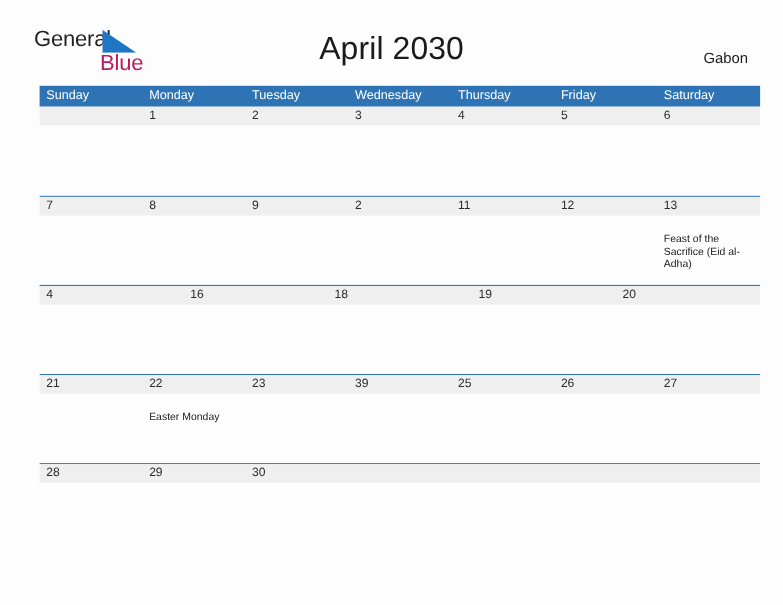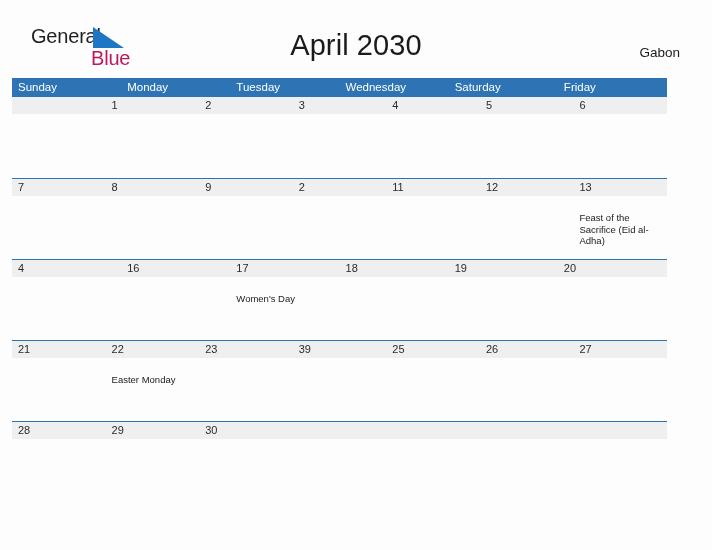--- a/index.html
+++ b/index.html
@@ -79,21 +79,21 @@
     position: absolute;
     right: 32px;
     top: 45px;
     font-size: 13.5px;
     color: #1a1a1a;
   }
 
   
   .calendar {
     position: absolute;
-    left: 12px;
+    left: 36px;
     top: 78px;
     width: 655px;
   }
 
   .weekday-header {
     display: flex;
     background: #2e74b5;
     height: 19px;
   }
   .weekday-cell {
@@ -181,22 +181,23 @@
   <div class="country-label">Gabon</div>
 </div>
 
 <div class="calendar">
 
   <div class="weekday-header">
     <div class="weekday-cell">Sunday</div>
     <div class="weekday-cell">Monday</div>
     <div class="weekday-cell">Tuesday</div>
     <div class="weekday-cell">Wednesday</div>
+    <div class="weekday-cell">Thursday</div>
+    <div class="weekday-cell">Friday</div>
     <div class="weekday-cell">Saturday</div>
-    <div class="weekday-cell">Friday</div>
   </div>
 
   <div id="weeks-container">
       <div class="week-row">
         <div class="daynum-band"></div>
         <div class="week-cells">
           <div class="day-cell empty">
             <div class="day-number"></div>
           </div>
           <div class="day-cell">
@@ -251,26 +252,20 @@
       <div class="week-row">
         <div class="daynum-band"></div>
         <div class="week-cells">
           <div class="day-cell">
             <div class="day-number">4</div>
           </div>
           <div class="day-cell">
             <div class="day-number">16</div>
           </div>
           <div class="day-cell">
-            <div class="day-number">17</div>
-            <div class="day-events">
-              <div class="event">Women's Day</div>
-            </div>
-          </div>
-          <div class="day-cell">
             <div class="day-number">18</div>
           </div>
           <div class="day-cell">
             <div class="day-number">19</div>
           </div>
           <div class="day-cell">
             <div class="day-number">20</div>
           </div>
         </div>
       </div>

